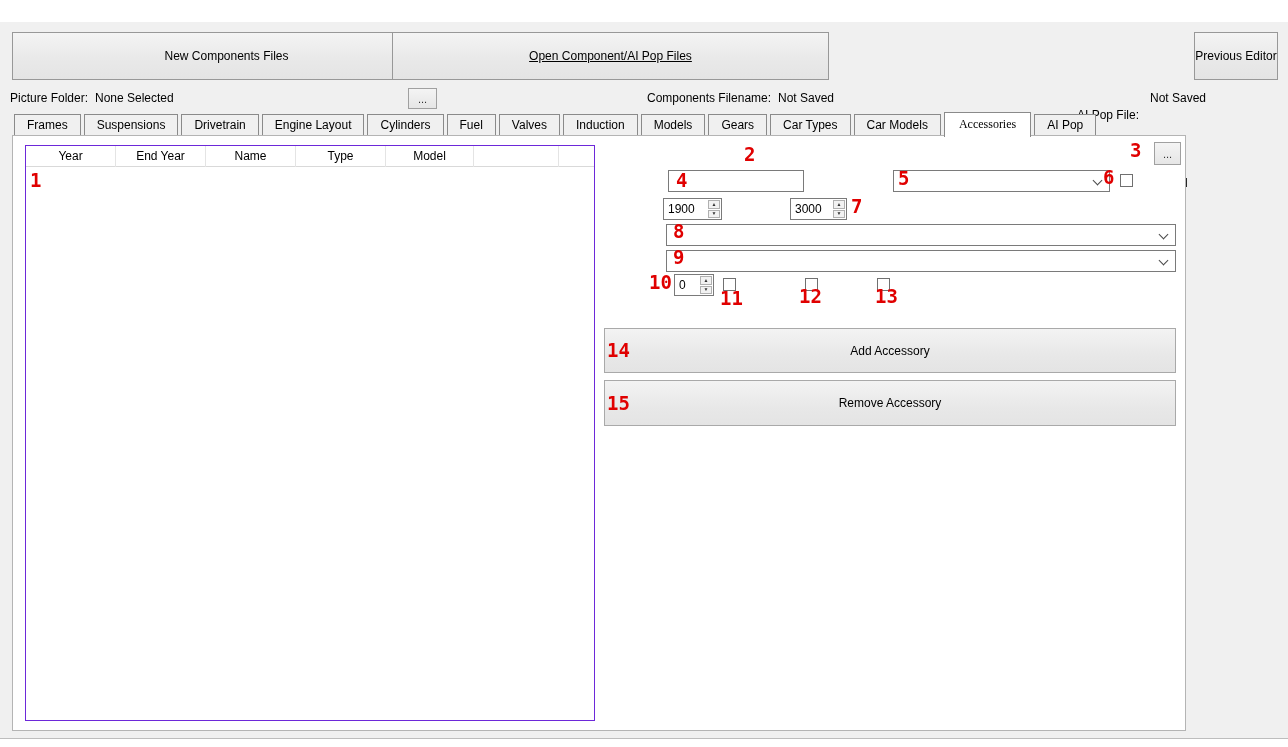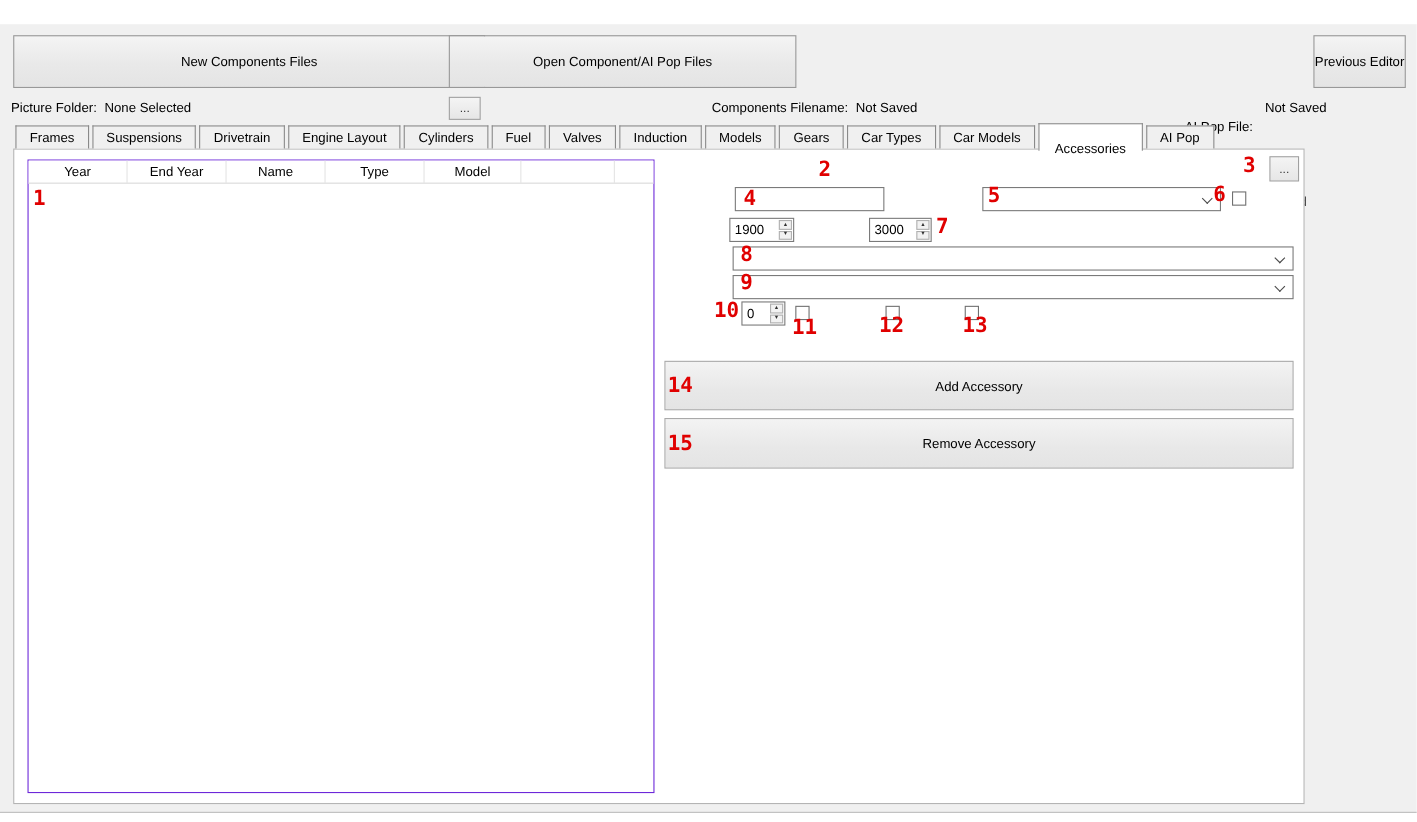--- a/index.html
+++ b/index.html
@@ -24,21 +24,21 @@
     border:1px solid #a0a0a0; font-size:11px; color:#333;
   }
 
   
   .tabrow { position:absolute; left:14px; top:112px; height:24px; display:flex; align-items:flex-end; gap:3px; z-index:3; }
   .tab {
     height:21px; line-height:20px; padding:0 12px; background:#f0f0f0;
     border:1px solid #8a8a8a; border-bottom:none; margin-bottom:1px; white-space:nowrap;
   }
   .tab.active {
-    height:25px; line-height:23px; padding:11px 14px; background:#ffffff; margin-bottom:-1px;
+    height:25px; line-height:23px; padding:0 14px; background:#ffffff; margin-bottom:-1px;font-family:Liberation Serif, serif;
   }
 
   .page { position:absolute; left:12px; top:135px; width:1174px; height:596px;
     background:#ffffff; border:1px solid #b4b4b4; z-index:1; }
 
   
   .listbox { position:absolute; left:25px; top:145px; width:570px; height:576px;
     background:#fff; border:1px solid #6d28d9; z-index:2; }
   .lv-header { display:flex; height:21px; border-bottom:1px solid #d9d9d9; background:#ffffff; }
   .lv-col { height:21px; line-height:21px; text-align:center; border-right:1px solid #e4e4e4; overflow:hidden; }
@@ -67,21 +67,21 @@
 </style>
 </head>
 <body>
 
 <div id="screen">
   <div class="gray-panel"></div>
 
   <div class="btn-big" style="left:12px;top:32px;width:429px;">
     <span>New Components Files</span>
   </div>
-  <div class="btn-big" style="left:408px;top:32px;width:316px;">
+  <div class="btn-big" style="left:392px;top:32px;width:437px;text-decoration:underline;">
     <span>Open Component/AI Pop Files</span>
   </div>
   <div class="btn-big" style="left:1194px;top:32px;width:84px;font-size:12px;">
     <span>Previous Editor</span>
   </div>
 
   <span class="lbl" style="left:10px;top:91px;">Picture Folder:</span>
   <span class="lbl" style="left:95px;top:91px;">None Selected</span>
   <div class="btn-small" style="left:408px;top:88px;width:29px;height:21px;">
     <span>...</span>

